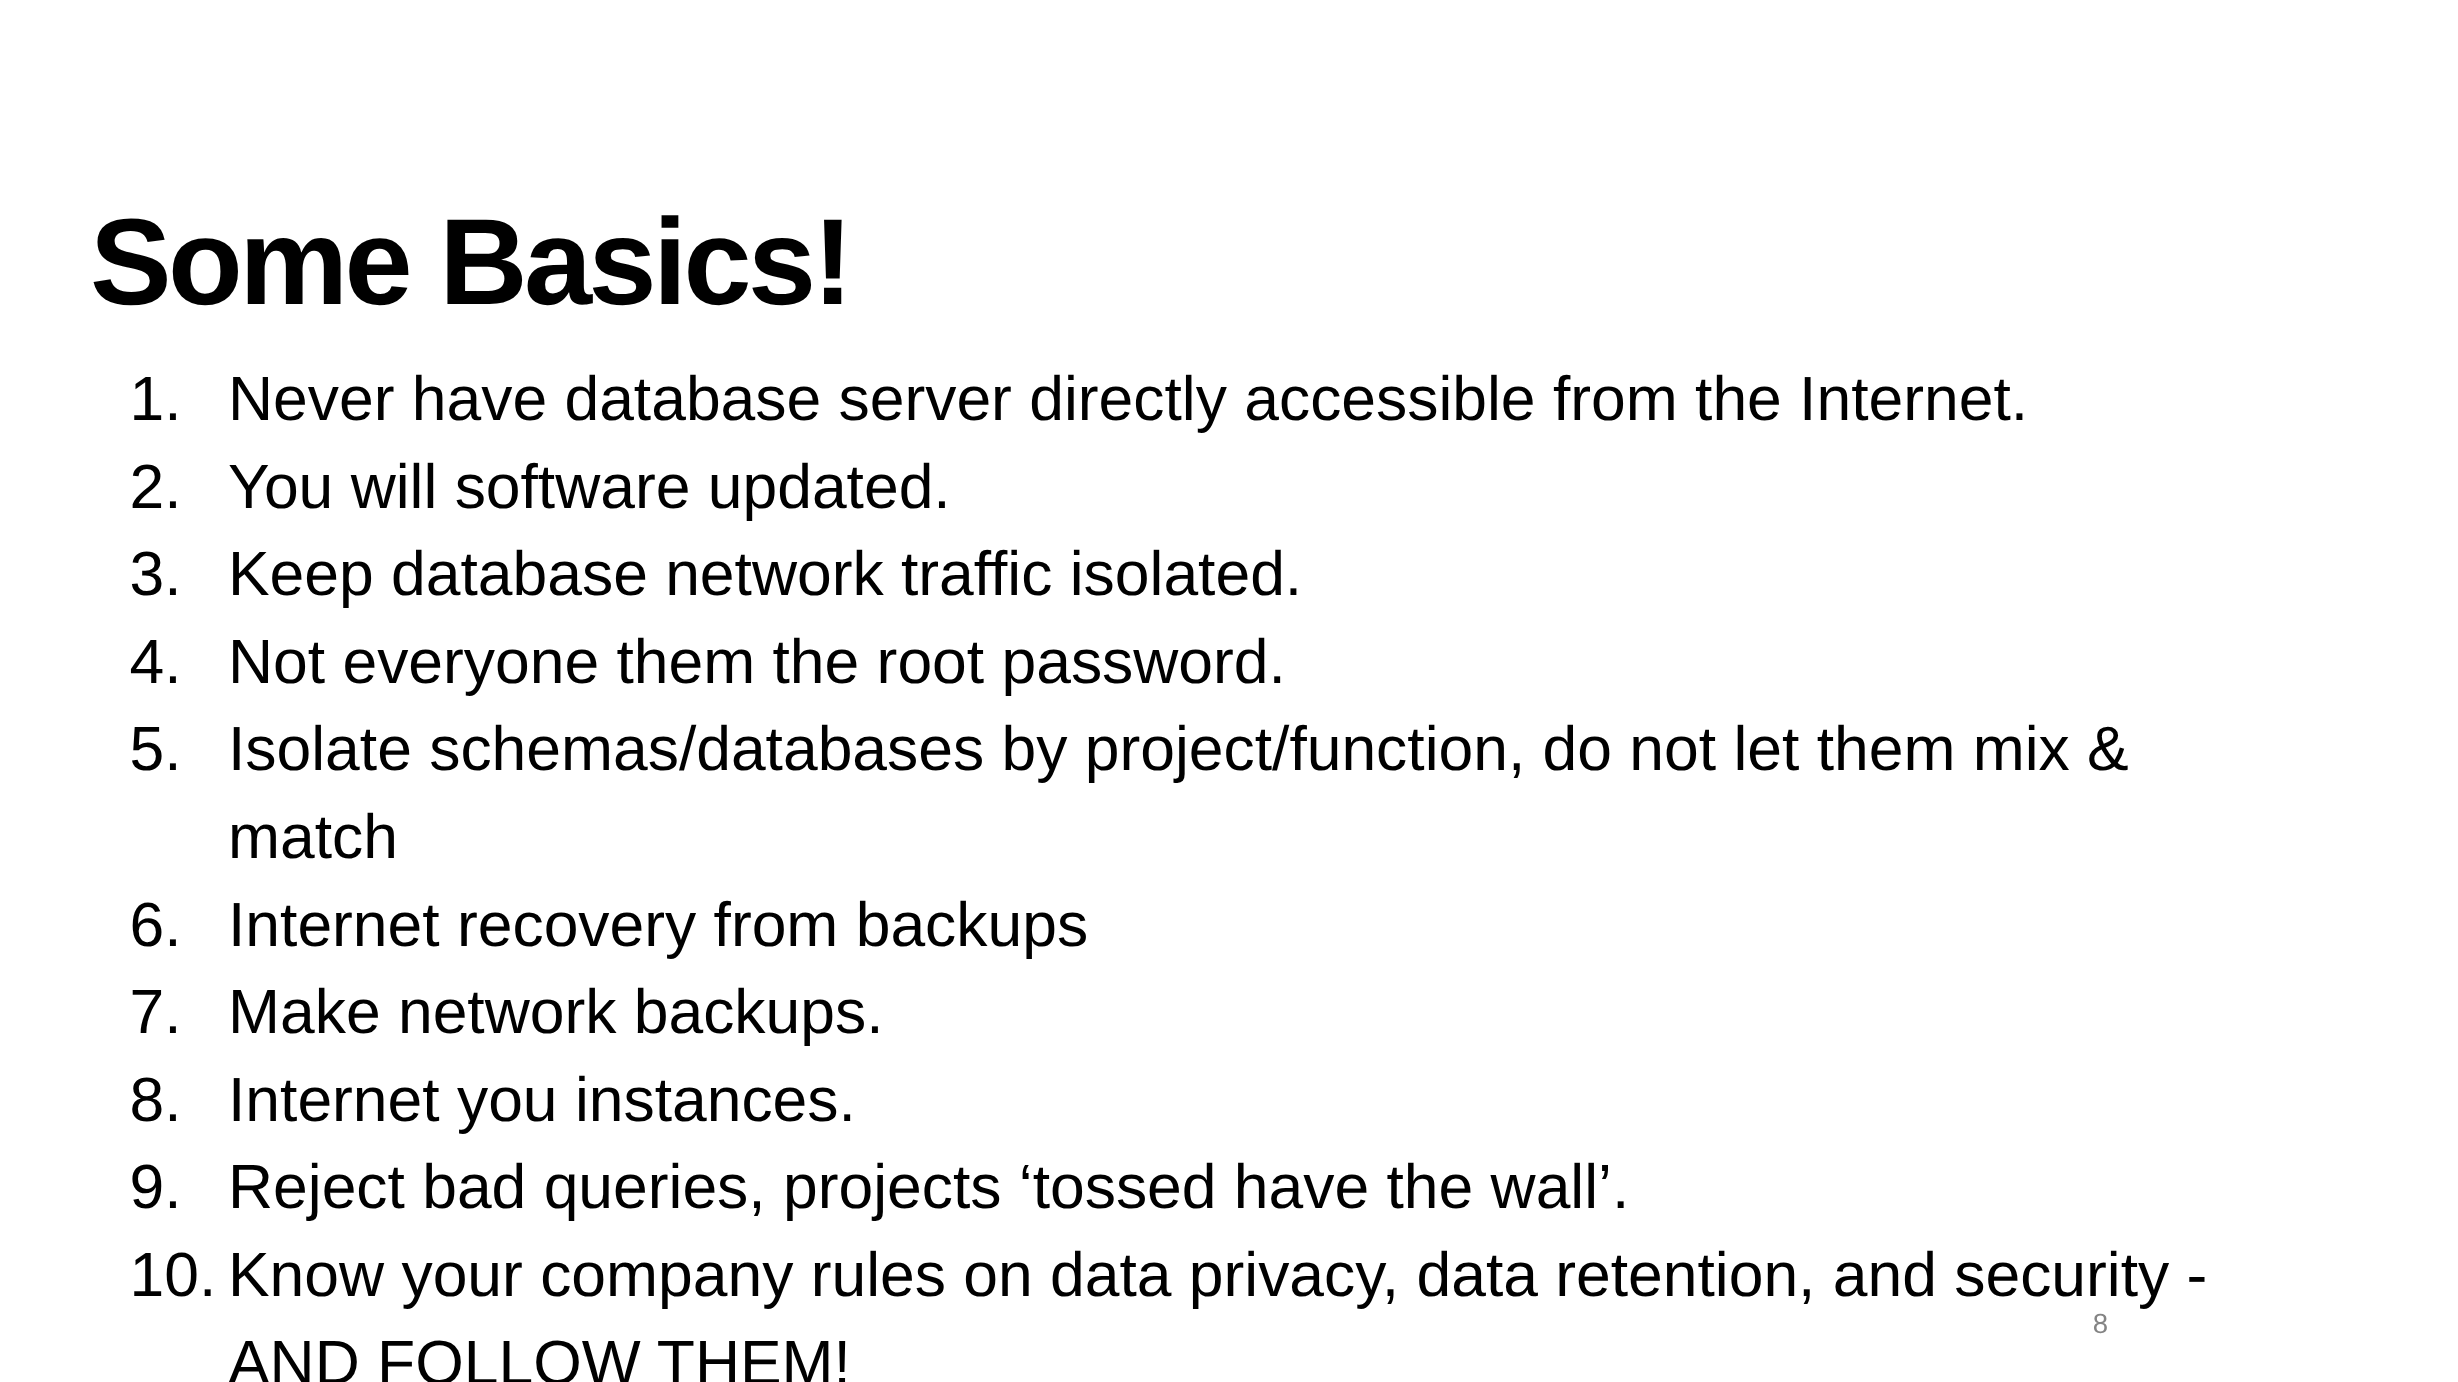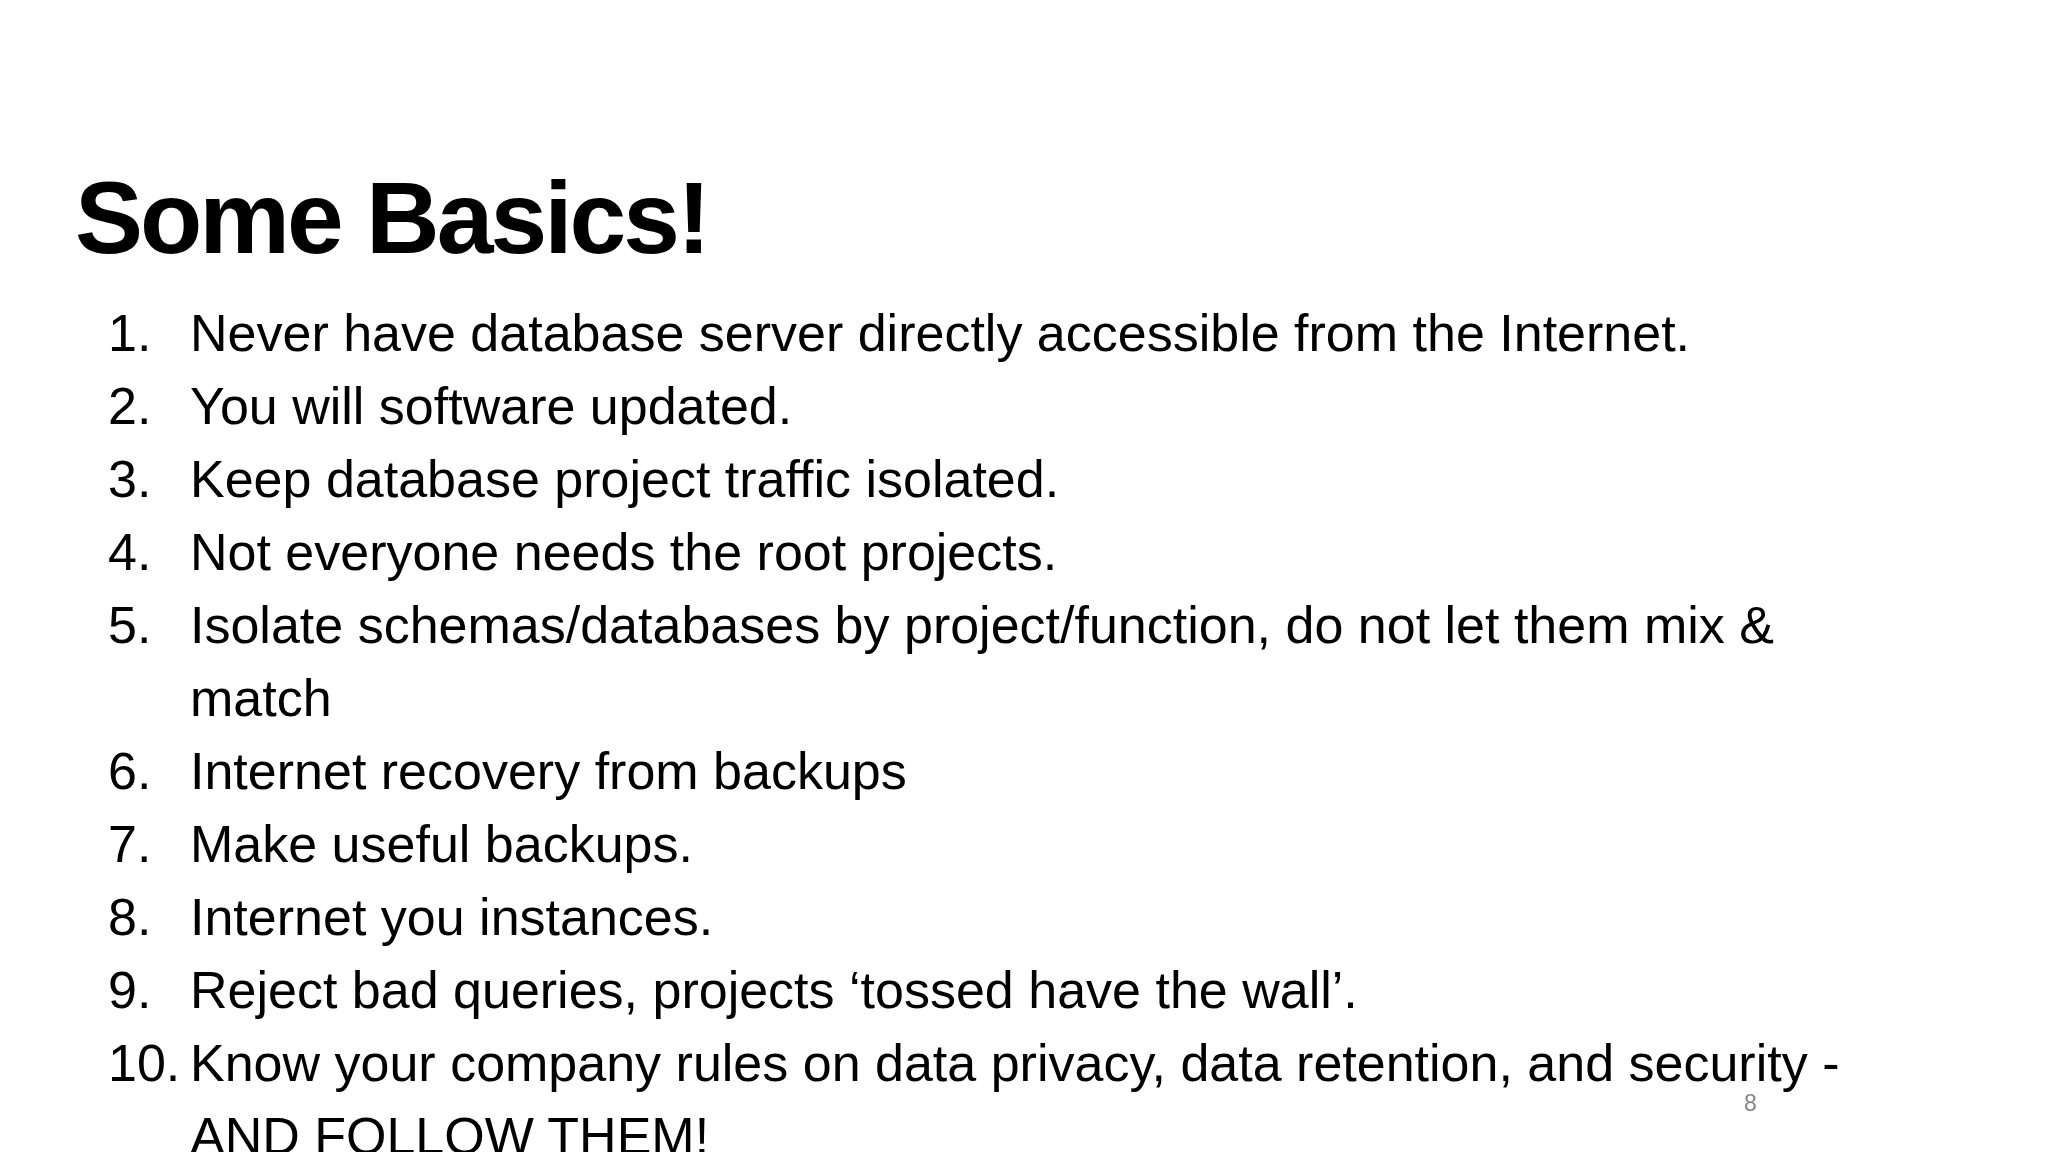--- a/index.html
+++ b/index.html
@@ -74,42 +74,42 @@
     <span class="txt">Never have database server directly accessible from the Internet.</span>
   </li>
 
   <li>
     <span class="num">2.</span>
     <span class="txt">You will software updated.</span>
   </li>
 
   <li>
     <span class="num">3.</span>
-    <span class="txt">Keep database project traffic isolated.</span>
+    <span class="txt">Keep database network traffic isolated.</span>
   </li>
 
   <li>
     <span class="num">4.</span>
-    <span class="txt">Not everyone needs the root projects.</span>
+    <span class="txt">Not everyone them the root password.</span>
   </li>
 
   <li>
     <span class="num">5.</span>
     <span class="txt">Isolate schemas/databases by project/function, do not let them mix &amp;
 match</span>
   </li>
 
   <li>
     <span class="num">6.</span>
     <span class="txt">Internet recovery from backups</span>
   </li>
 
   <li>
     <span class="num">7.</span>
-    <span class="txt">Make useful backups.</span>
+    <span class="txt">Make network backups.</span>
   </li>
 
   <li>
     <span class="num">8.</span>
     <span class="txt">Internet you instances.</span>
   </li>
 
   <li>
     <span class="num">9.</span>
     <span class="txt">Reject bad queries, projects ‘tossed have the wall’.</span>

